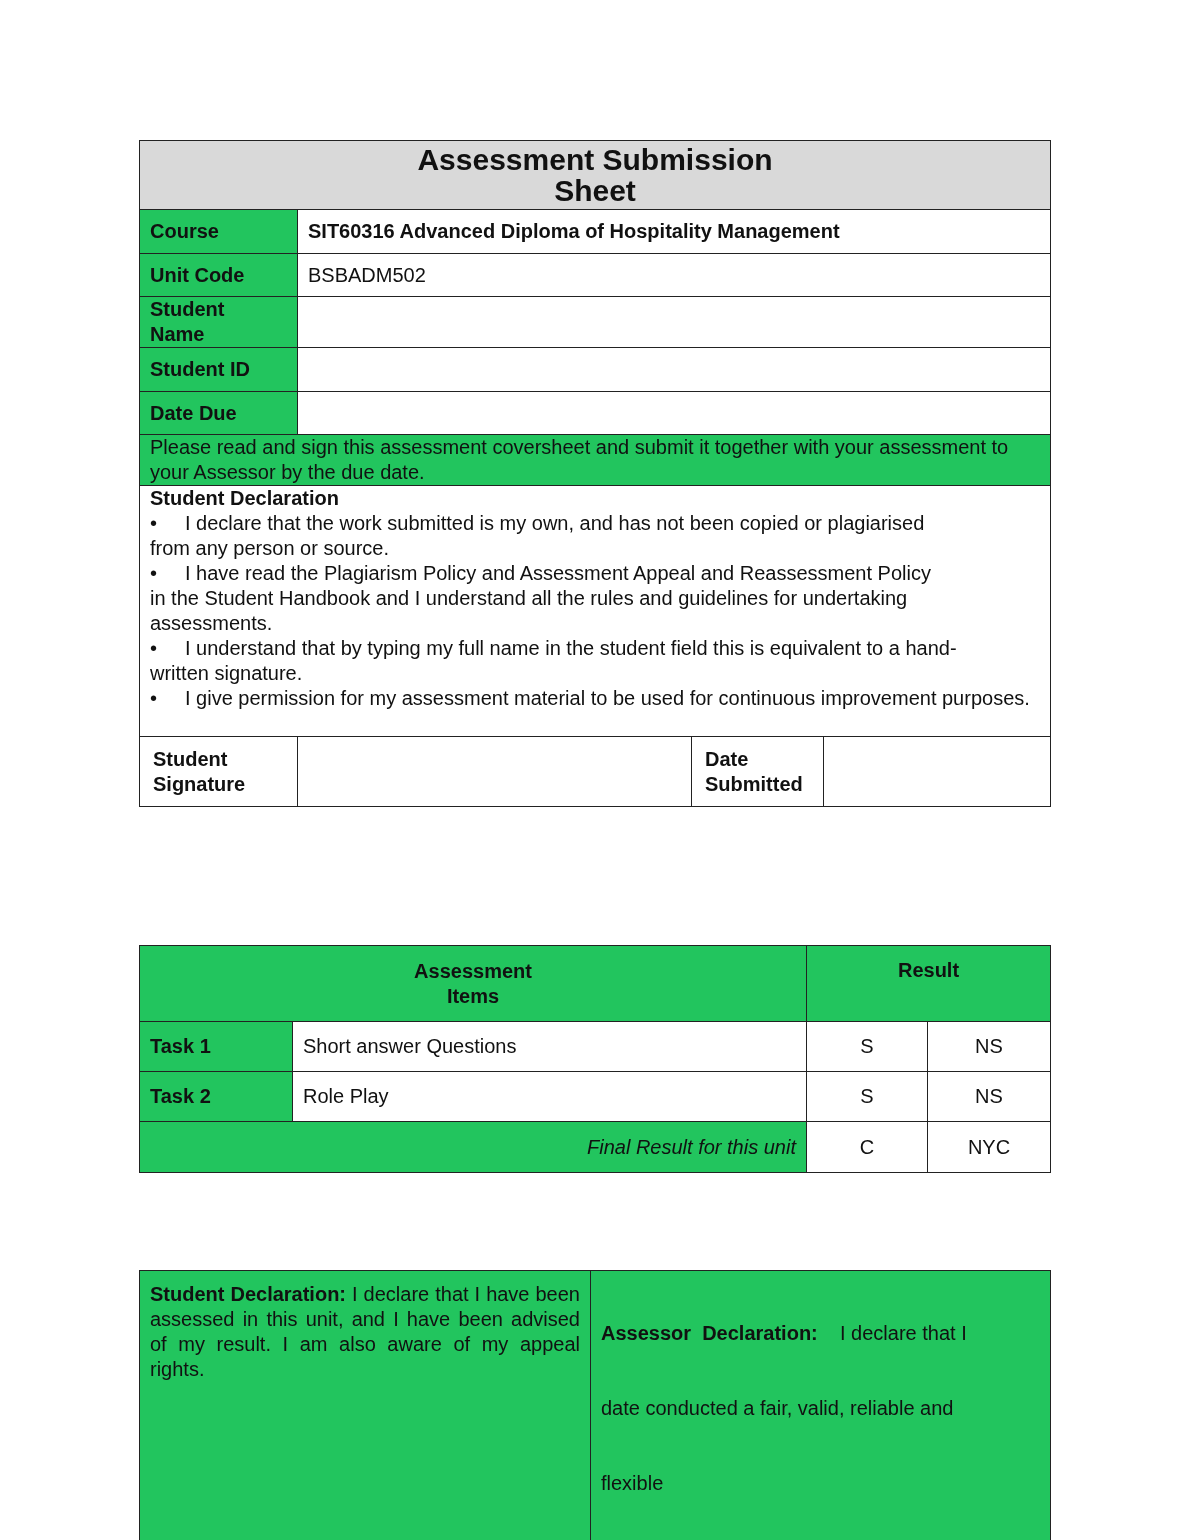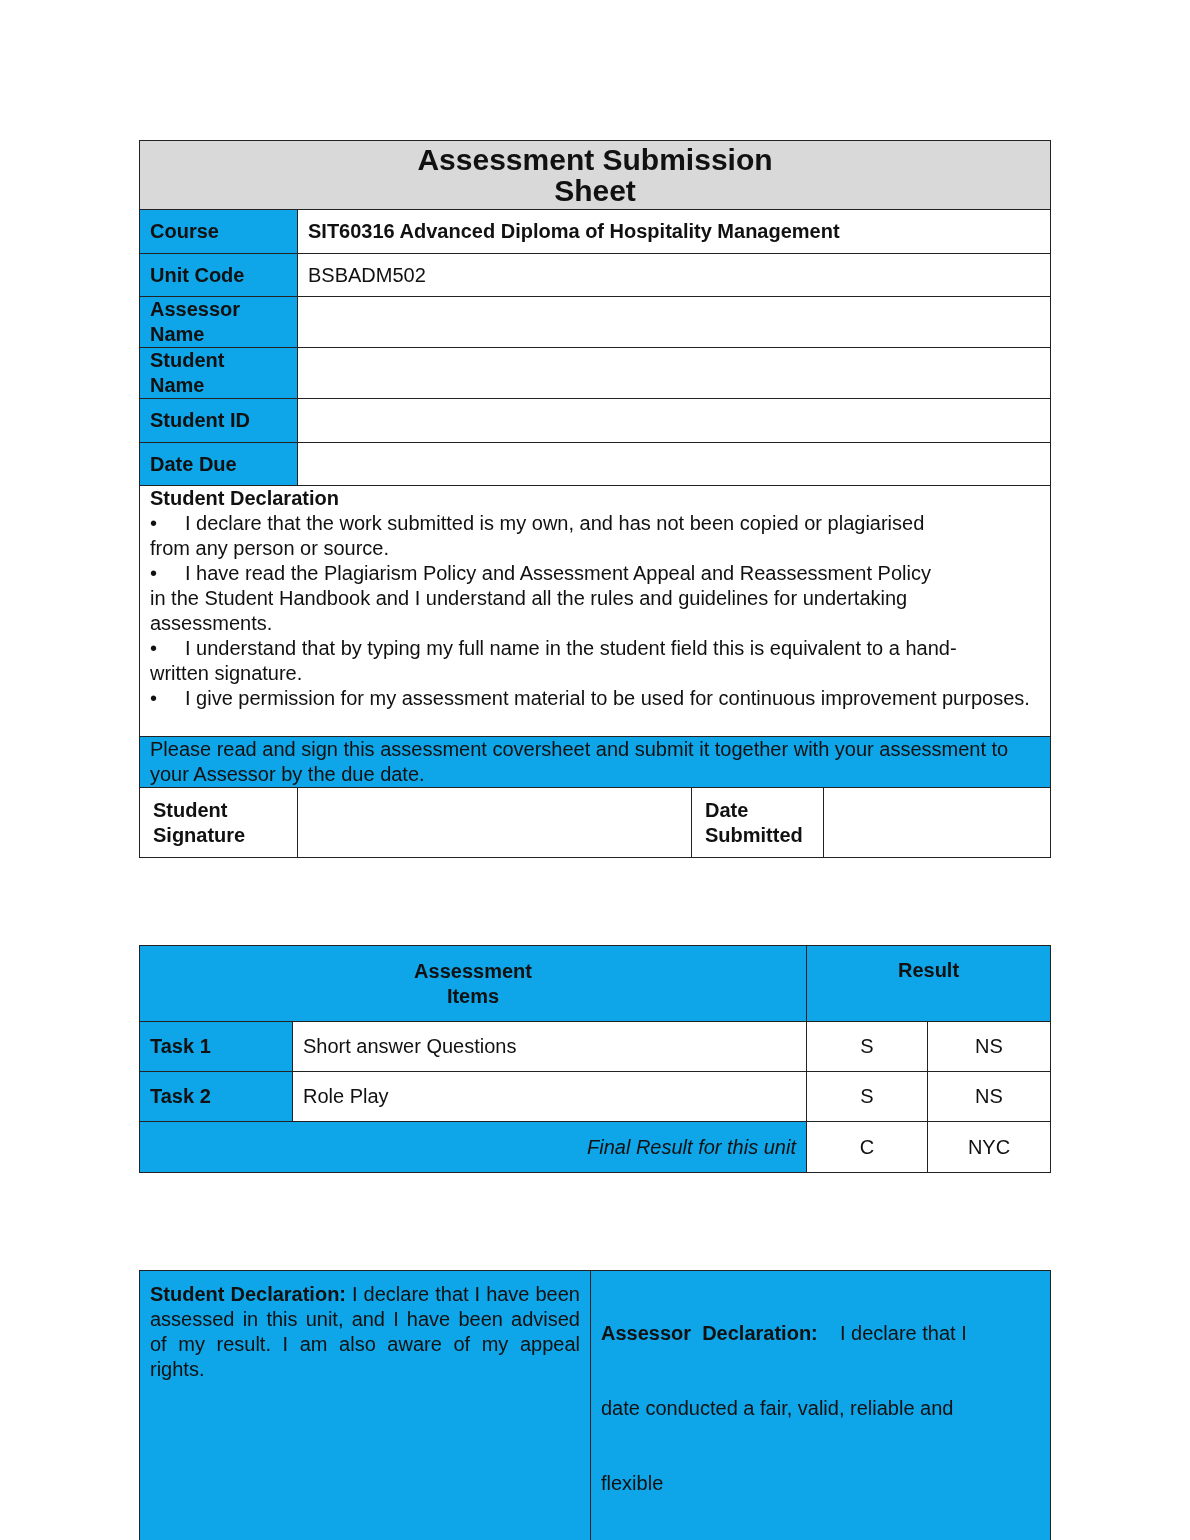--- a/index.html
+++ b/index.html
@@ -1,19 +1,19 @@
 <!DOCTYPE html>
 <html><head>
 <meta charset="utf-8">
 <style>
   html, body { margin: 0; padding: 0; background: #ffffff; }
   body { width: 1190px; height: 1540px; position: relative; font-family: "Liberation Sans", sans-serif; color: #111; }
   table { border-collapse: collapse; position: absolute; left: 139px; width: 911px; table-layout: fixed; }
   td { border: 1.3px solid #222; vertical-align: middle; padding: 0 10px; font-size: 20px; line-height: 25px; }
-  .shade { background: #0ea5e9; }
+  .shade { background: #22c55e; }
   .hdr { background: #d9d9d9; }
   .b { font-weight: bold; }
   .center { text-align: center; }
   
   #t1 { top: 140px; }
   #t1 .title { font-size: 30px; line-height: 31px; font-weight: bold; text-align: center; height: 68px; padding: 0; }
   .decl-list { margin: 0; padding: 0; list-style: none; }
   .decl-list li { position: relative; }
   .bullet { display: inline-block; width: 35px; }
   .hang { padding-left: 35px; text-indent: -35px; }
@@ -43,34 +43,33 @@
   </tr>
   <tr style="height:44px">
     <td class="shade b">Course</td>
     <td colspan="3" class="b">SIT60316 Advanced Diploma of Hospitality Management</td>
   </tr>
   <tr style="height:43px">
     <td class="shade b">Unit Code</td>
     <td colspan="3">BSBADM502</td>
   </tr>
   <tr style="height:50px">
-    <td class="shade b" style="padding-right:40px">Assessor Name</td>
-    <td colspan="3"></td>
-  </tr>
-  <tr style="height:50px">
     <td class="shade b" style="padding-right:50px">Student Name</td>
     <td colspan="3"></td>
   </tr>
   <tr style="height:44px">
     <td class="shade b">Student ID</td>
     <td colspan="3"></td>
   </tr>
   <tr style="height:43px">
     <td class="shade b">Date Due</td>
     <td colspan="3"></td>
+  </tr>
+  <tr style="height:50px">
+    <td colspan="4" class="shade">Please read and sign this assessment coversheet and submit it together with your assessment to your Assessor by the due date.</td>
   </tr>
   <tr>
     <td colspan="4" style="padding-top:0;padding-bottom:0;vertical-align:top;height:250px">
       <div class="b">Student Declaration</div>
       <ul class="decl-list">
         <li>
           <span class="bullet">•</span><span>I declare that the work submitted is my own, and has not been copied or plagiarised</span><br>
           <span>from any person or source.</span>
         </li>
         <li>
@@ -79,23 +78,20 @@
         </li>
         <li>
           <span class="bullet">•</span><span>I understand that by typing my full name in the student field this is equivalent to a hand-</span><br>
           <span>written signature.</span>
         </li>
         <li class="hang" style="max-width:850px">
           <span class="bullet" style="text-indent:0">•</span><span>I give permission for my assessment material to be used for continuous improvement purposes.</span>
         </li>
       </ul>
     </td>
-  </tr>
-  <tr style="height:50px">
-    <td colspan="4" class="shade">Please read and sign this assessment coversheet and submit it together with your assessment to your Assessor by the due date.</td>
   </tr>
   <tr style="height:70px">
     <td class="b" style="padding-left:13px;padding-right:60px">Student Signature</td>
     <td></td>
     <td class="b" style="padding-left:13px;padding-right:21px">Date Submitted</td>
     <td></td>
   </tr>
 </tbody>
   </table>
 

